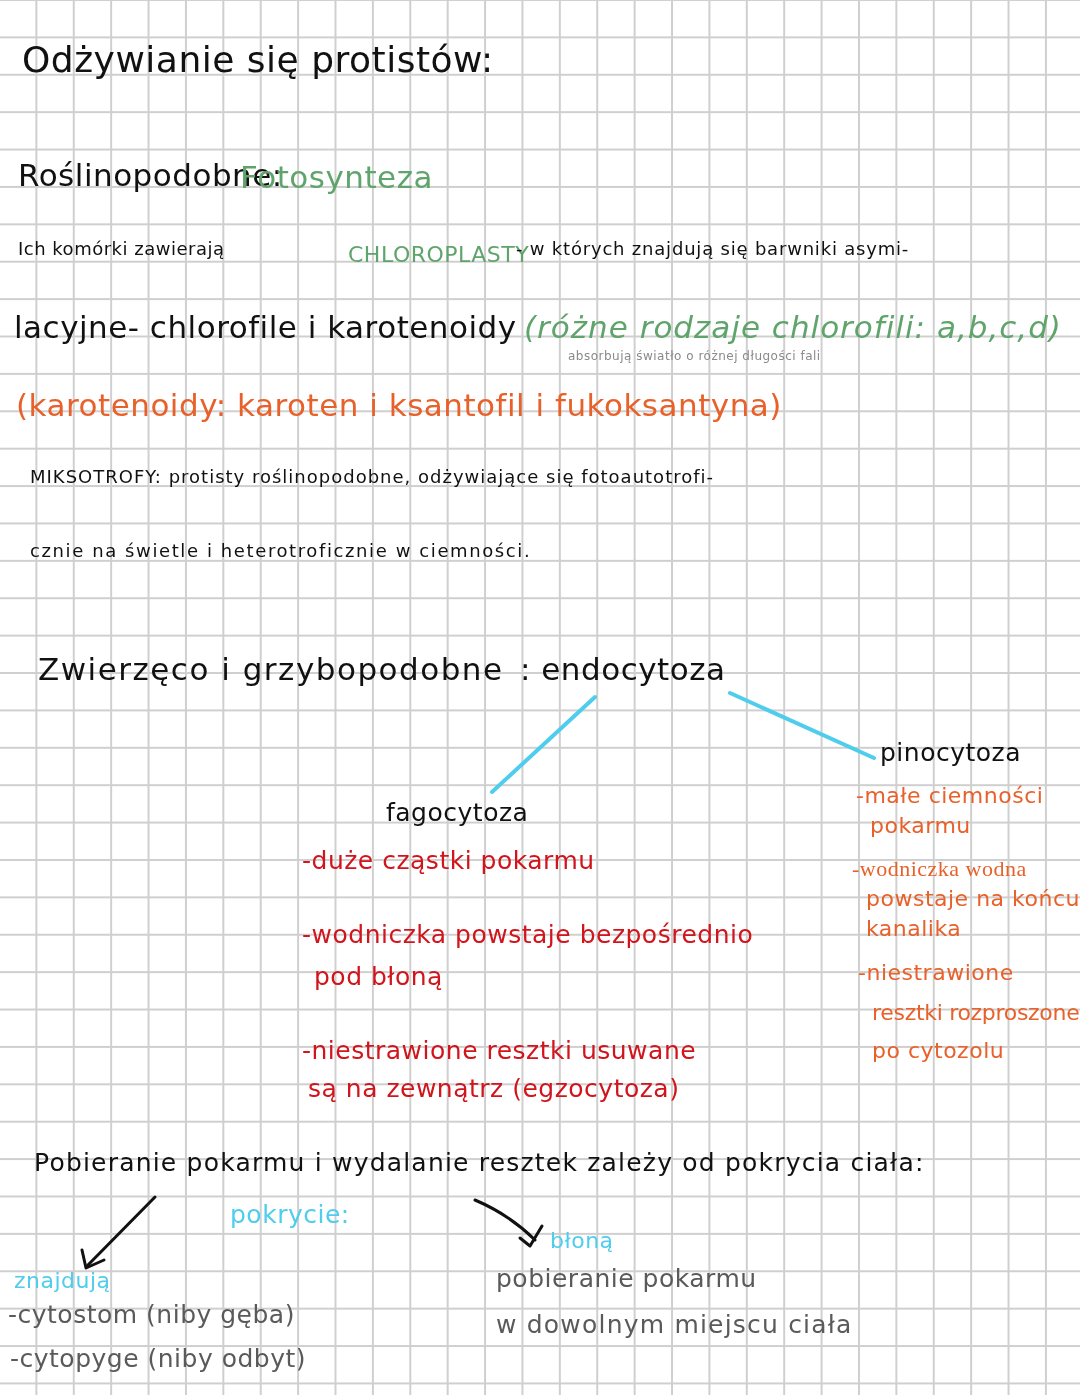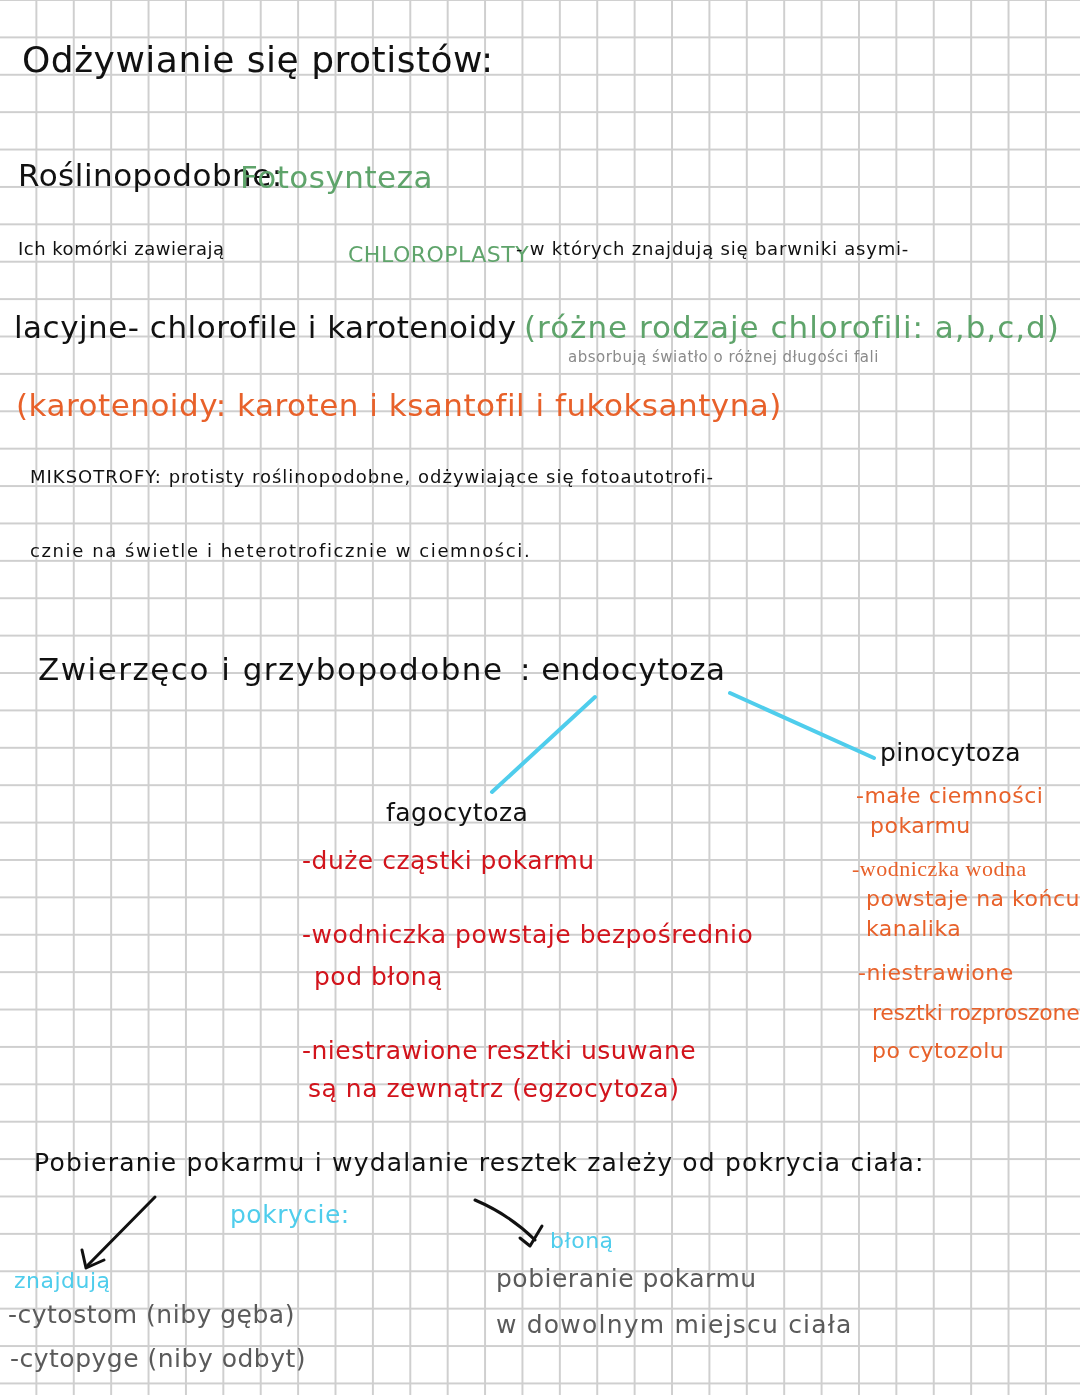--- a/index.html
+++ b/index.html
@@ -19,37 +19,37 @@
   .orange { color: #e8612a; }
   .red { color: #d2141c; }
   .cyan { color: #4fcdec; }
   .gray { color: #5a5a5a; }
   .lightgray { color: #8a8a8a; }
   .h1 { font-size: 36px; }
   .h2 { font-size: 31px; }
   .body { font-size: 18px; }
   .med { font-size: 25px; }
   .small { font-size: 22px; }
-  .tiny { font-size: 15px; }
+  .tiny { font-size: 12px; }
   svg.lines { position: absolute; left: 0; top: 0; pointer-events: none; }
 </style>
 </head>
 <body>
 
 <div class="t black h1" style="left:22px; top:42px;">Odżywianie się protistów:</div>
 
 <div class="t black h2" style="left:18px; top:160px;">Roślinopodobne:</div>
 <div class="t green h2" style="left:240px; top:162px;">Fotosynteza</div>
 
 <div class="t black body" style="left:18px; top:240px;">Ich komórki zawierają</div>
 <div class="t green small" style="left:348px; top:244px;">CHLOROPLASTY</div>
 <div class="t black body" style="left:516px; top:240px; letter-spacing:0.8px;">- w których znajdują się barwniki asymi-</div>
 
 <div class="t black h2" style="left:14px; top:312px;">lacyjne- chlorofile i karotenoidy</div>
-<div class="t green h2" style="left:524px; top:312px; letter-spacing:1px;">(różne rodzaje chlorofili: a,b,c,d)</div>
+<div class="t green h2" style="left:524px; top:312px; letter-spacing:1px;font-style:italic;">(różne rodzaje chlorofili: a,b,c,d)</div>
 <div class="t lightgray tiny" style="left:568px; top:350px;">absorbują światło o różnej długości fali</div>
 
 <div class="t orange h2" style="left:16px; top:390px;">(karotenoidy: karoten i ksantofil i fukoksantyna)</div>
 
 <div class="t black body" style="left:30px; top:468px; letter-spacing:1px;">MIKSOTROFY: protisty roślinopodobne, odżywiające się fotoautotrofi-</div>
 <div class="t black body" style="left:30px; top:542px; letter-spacing:1.6px;">cznie na świetle i heterotroficznie w ciemności.</div>
 
 <div class="t black h2" style="left:38px; top:654px; letter-spacing:1.5px;">Zwierzęco i grzybopodobne</div>
 <div class="t black h2" style="left:520px; top:654px;">: endocytoza</div>
 

